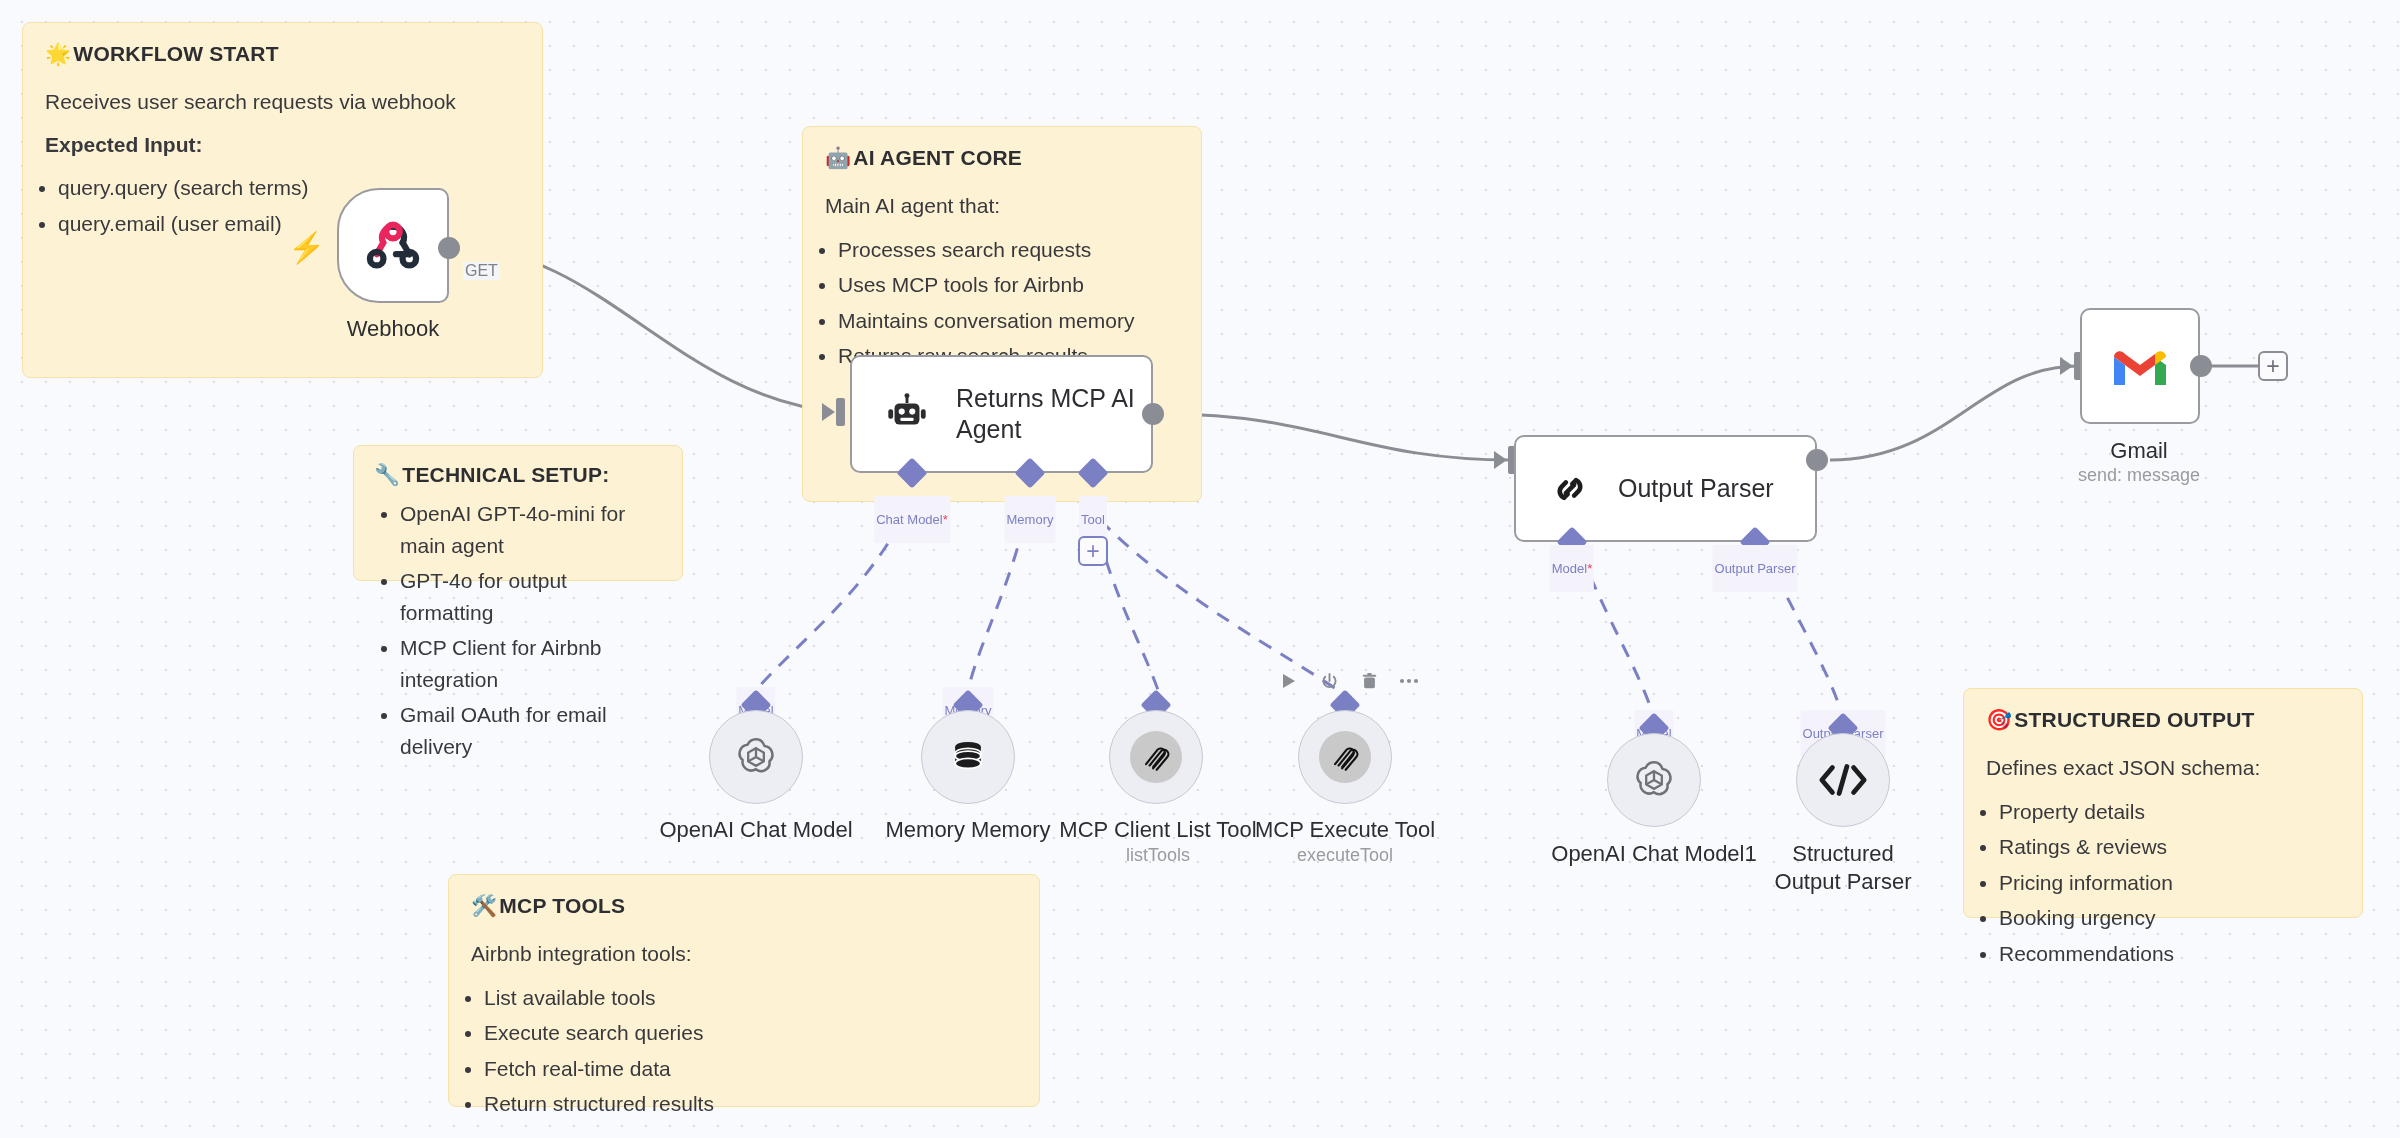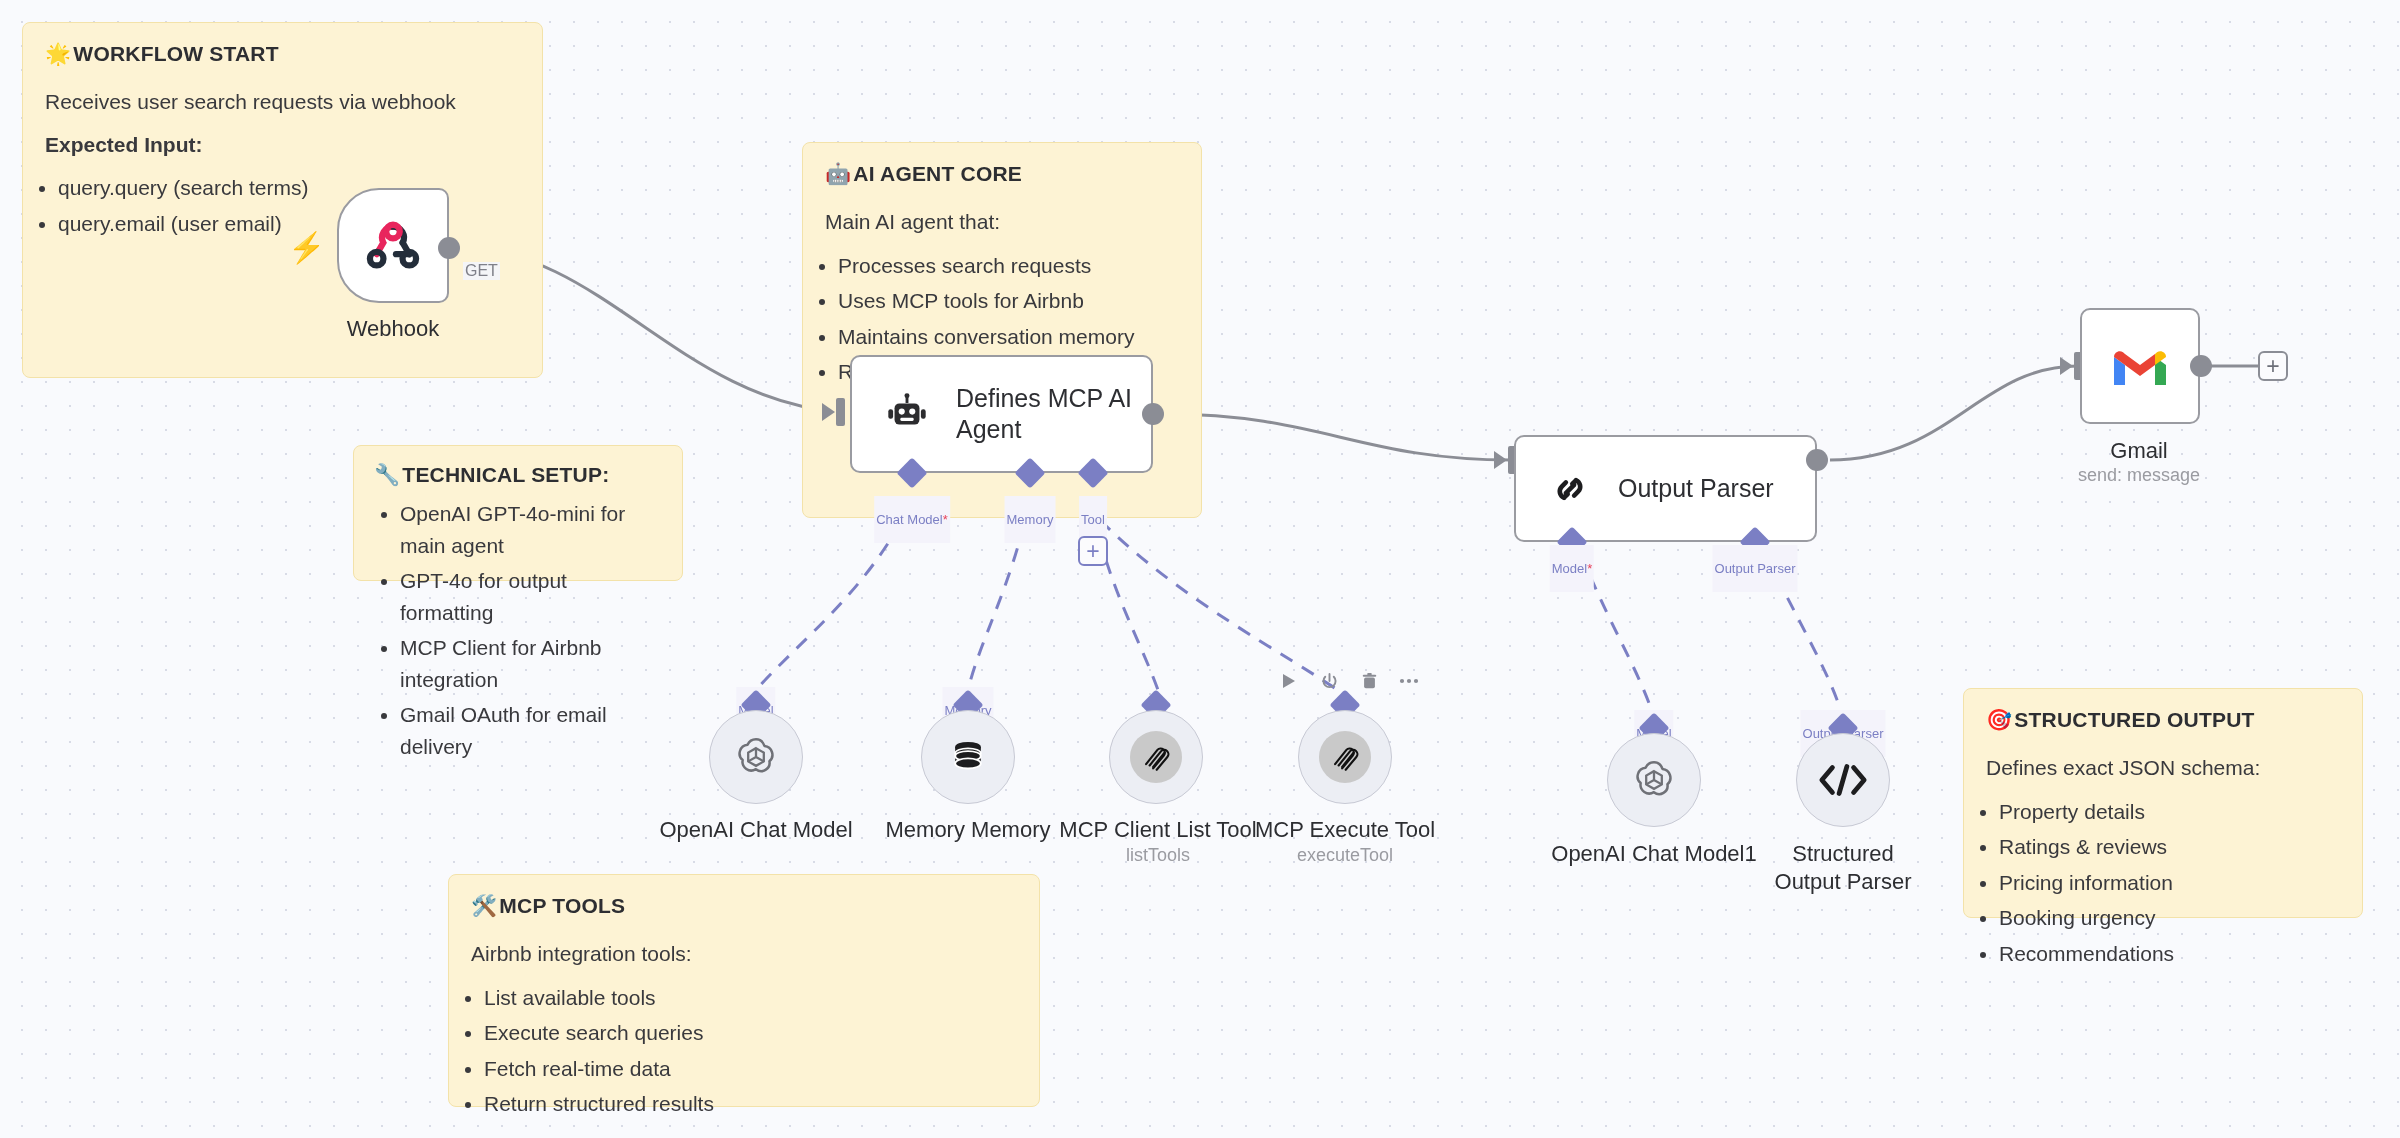--- a/index.html
+++ b/index.html
@@ -189,21 +189,21 @@
       <span class="emo">🌟</span><span>WORKFLOW START</span>
     </h3>
     <p class="tight">Receives user search requests via webhook</p>
     <p class="lead-b tight">Expected Input:</p>
     <ul>
       <li>query.query (search terms)</li>
       <li>query.email (user email)</li>
     </ul>
   </div>
 
-  <div class="sticky" style="left:802px; top:142px; width:400px; height:376px;">
+  <div class="sticky" style="left:802px; top:126px; width:400px; height:376px;">
     <h3>
       <span class="emo">🤖</span><span>AI AGENT CORE</span>
     </h3>
     <p class="tight">Main AI agent that:</p>
     <ul>
       <li>Processes search requests</li>
       <li>Uses MCP tools for Airbnb</li>
       <li>Maintains conversation memory</li>
       <li>Returns raw search results</li>
     </ul>
@@ -270,21 +270,21 @@
     <svg width="46" height="46" viewBox="0 0 48 48">
       <rect x="11" y="13" width="26" height="22" rx="5" fill="#2c2c2e"></rect>
       <rect x="4.5" y="19" width="5" height="10" rx="2.3" fill="#2c2c2e"></rect>
       <rect x="38.5" y="19" width="5" height="10" rx="2.3" fill="#2c2c2e"></rect>
       <rect x="22.5" y="6.5" width="3" height="6" fill="#2c2c2e"></rect>
       <circle cx="24" cy="5" r="2.6" fill="#2c2c2e"></circle>
       <circle cx="18.5" cy="21.5" r="3.2" fill="#fff"></circle>
       <circle cx="29.5" cy="21.5" r="3.2" fill="#fff"></circle>
       <rect x="17" y="28" width="14" height="3.2" rx="1.4" fill="#fff"></rect>
     </svg>
-    <div class="node-title-inline" style="max-width:190px;">Defines MCP AI Agent</div>
+    <div class="node-title-inline" style="max-width:190px;">Returns MCP AI Agent</div>
   </div>
   <div class="dot-out" style="left:1142px; top:403px;"></div>
 
   <div class="diamond" style="left:901px; top:462px;"></div>
   <div class="conn-label" style="left:912px; top:484px;"><span>Chat Model</span><span class="req">*</span></div>
   <div class="diamond" style="left:1019px; top:462px;"></div>
   <div class="conn-label" style="left:1030px; top:484px;">Memory</div>
   <div class="diamond" style="left:1082px; top:462px;"></div>
   <div class="conn-label" style="left:1093px; top:484px;">Tool</div>
   <div class="plus-btn ai" style="left:1078px; top:536px;">+</div>

